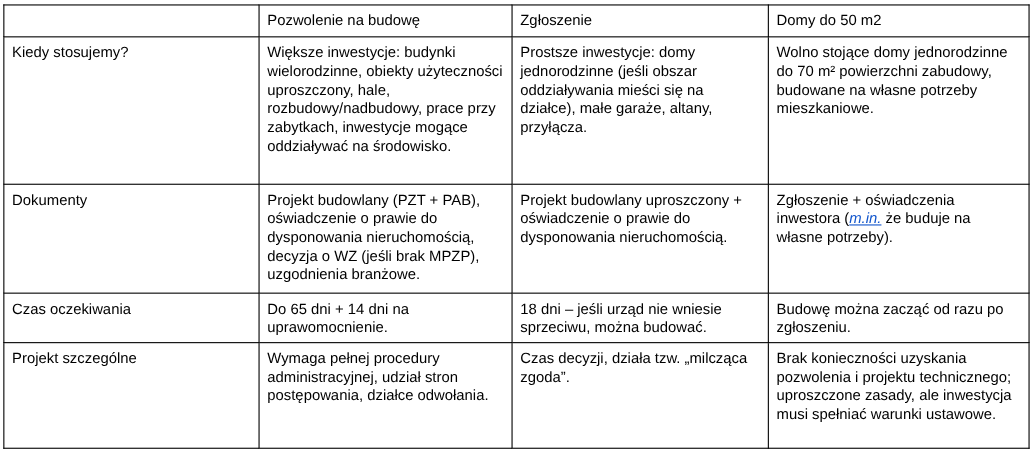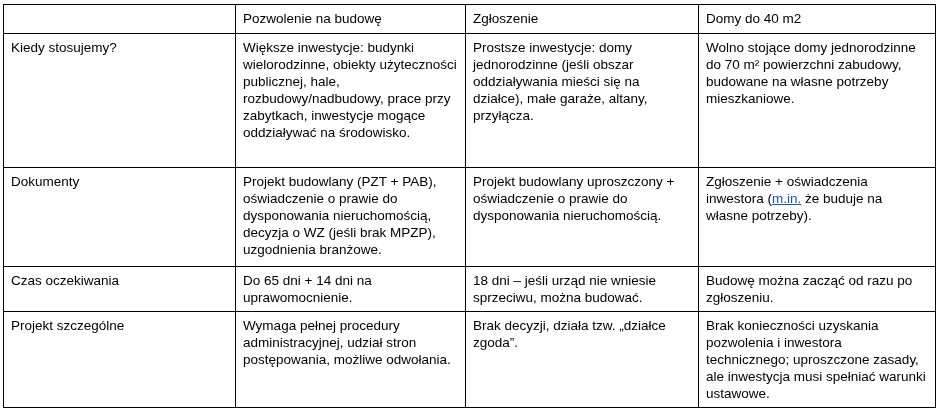--- a/index.html
+++ b/index.html
@@ -39,63 +39,64 @@
   }
   tr.h-header  { height: 29px; }
   tr.h-row1    { height: 134px; margin-left: 20px; }
   tr.h-row2    { height: 99px; margin-top: 47px; }
   tr.h-row3    { height: 33px; }
   tr.h-row4    { height: 96px; }
   .inline-link {
     color: #1155cc;
     text-decoration: underline;
     cursor: pointer;
+    font-style: italic;
   }
 </style>
 </head>
 <body>
 
 <div class="page">
   <table class="doc-table">
     <colgroup>
       <col style="width:232px">
       <col style="width:230px">
       <col style="width:233px">
       <col style="width:237px">
     </colgroup>
     <tbody>
       <tr class="h-header">
         <td></td>
         <td>Pozwolenie na budowę</td>
         <td>Zgłoszenie</td>
-        <td>Domy do 40 m2</td>
+        <td>Domy do 50 m2</td>
       </tr>
 
       <tr class="h-row1">
         <td>Kiedy stosujemy?</td>
-        <td>Większe inwestycje: budynki wielorodzinne, obiekty użyteczności publicznej, hale, rozbudowy/nadbudowy, prace przy zabytkach, inwestycje mogące oddziaływać na środowisko.</td>
+        <td>Większe inwestycje: budynki wielorodzinne, obiekty użyteczności uproszczony, hale, rozbudowy/nadbudowy, prace przy zabytkach, inwestycje mogące oddziaływać na środowisko.</td>
         <td>Prostsze inwestycje: domy jednorodzinne (jeśli obszar oddziaływania mieści się na działce), małe garaże, altany, przyłącza.</td>
         <td>Wolno stojące domy jednorodzinne do 70 m² powierzchni zabudowy, budowane na własne potrzeby mieszkaniowe.</td>
       </tr>
 
       <tr class="h-row2">
         <td>Dokumenty</td>
         <td>Projekt budowlany (PZT + PAB), oświadczenie o prawie do dysponowania nieruchomością, decyzja o WZ (jeśli brak MPZP), uzgodnienia branżowe.</td>
         <td>Projekt budowlany uproszczony + oświadczenie o prawie do dysponowania nieruchomością.</td>
         <td><span>Zgłoszenie + oświadczenia inwestora (</span><span class="inline-link">m.in.</span><span> że buduje na własne potrzeby).</span></td>
       </tr>
 
       <tr class="h-row3">
         <td>Czas oczekiwania</td>
         <td>Do 65 dni + 14 dni na uprawomocnienie.</td>
         <td>18 dni – jeśli urząd nie wniesie sprzeciwu, można budować.</td>
         <td>Budowę można zacząć od razu po zgłoszeniu.</td>
       </tr>
 
       <tr class="h-row4">
         <td>Projekt szczególne</td>
-        <td>Wymaga pełnej procedury administracyjnej, udział stron postępowania, możliwe odwołania.</td>
-        <td>Brak decyzji, działa tzw. „działce zgoda”.</td>
-        <td>Brak konieczności uzyskania pozwolenia i inwestora technicznego; uproszczone zasady, ale inwestycja musi spełniać warunki ustawowe.</td>
+        <td>Wymaga pełnej procedury administracyjnej, udział stron postępowania, działce odwołania.</td>
+        <td>Czas decyzji, działa tzw. „milcząca zgoda”.</td>
+        <td>Brak konieczności uzyskania pozwolenia i projektu technicznego; uproszczone zasady, ale inwestycja musi spełniać warunki ustawowe.</td>
       </tr>
     </tbody>
   </table>
 </div>
 
 </body></html>

